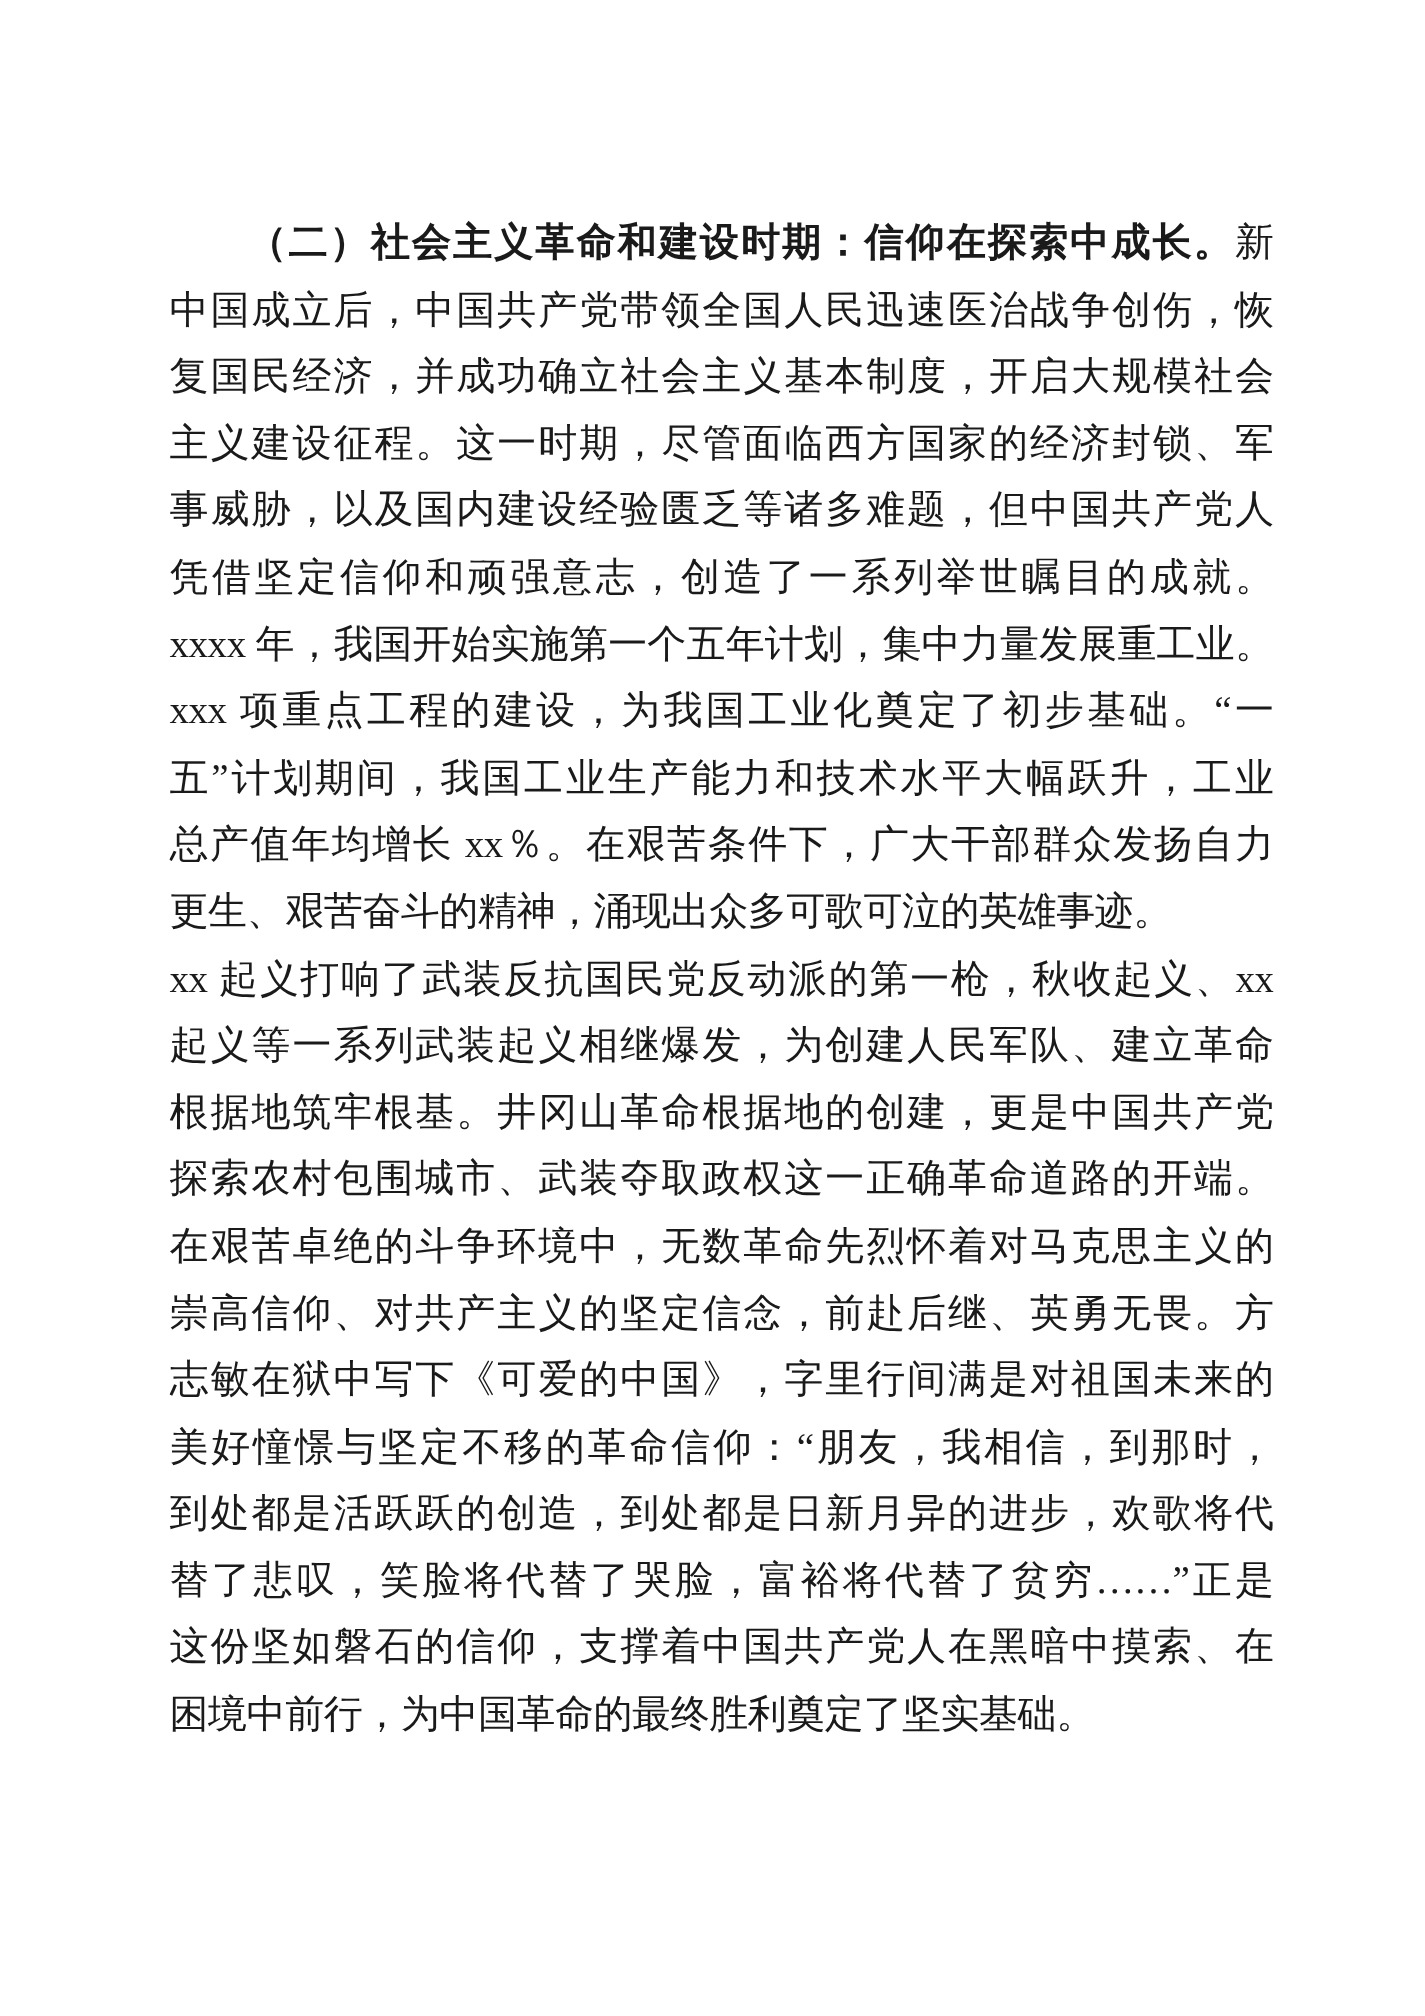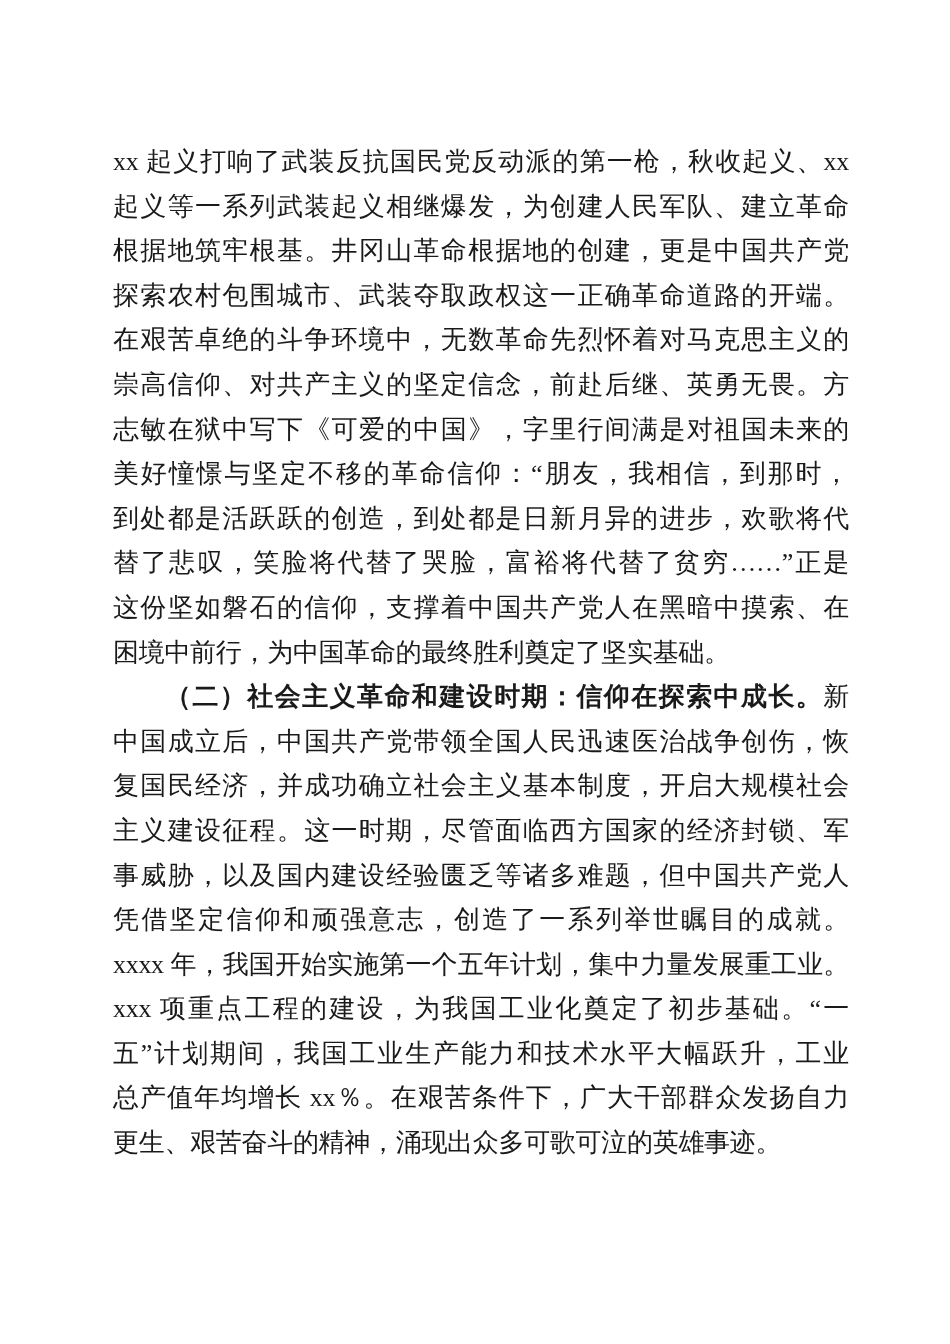--- a/index.html
+++ b/index.html
@@ -42,40 +42,40 @@
   .bold {
     font-weight: bold;
   }
 </style>
 </head>
 <body>
 
 <div class="page-text">
 
   <div>
+    <div class="line indent"><span class="bold">（二）社会主义革命和建设时期：信仰在探索中成长。</span><span>新</span></div>
+    <div class="line">中国成立后，中国共产党带领全国人民迅速医治战争创伤，恢</div>
+    <div class="line">复国民经济，并成功确立社会主义基本制度，开启大规模社会</div>
+    <div class="line">主义建设征程。这一时期，尽管面临西方国家的经济封锁、军</div>
+    <div class="line">事威胁，以及国内建设经验匮乏等诸多难题，但中国共产党人</div>
+    <div class="line">凭借坚定信仰和顽强意志，创造了一系列举世瞩目的成就。</div>
+    <div class="line">xxxx 年，我国开始实施第一个五年计划，集中力量发展重工业。</div>
+    <div class="line">xxx 项重点工程的建设，为我国工业化奠定了初步基础。“一</div>
+    <div class="line">五”计划期间，我国工业生产能力和技术水平大幅跃升，工业</div>
+    <div class="line">总产值年均增长 xx％。在艰苦条件下，广大干部群众发扬自力</div>
+    <div class="line line-end">更生、艰苦奋斗的精神，涌现出众多可歌可泣的英雄事迹。</div>
+  </div>
+
+  <div>
     <div class="line">xx 起义打响了武装反抗国民党反动派的第一枪，秋收起义、xx</div>
     <div class="line">起义等一系列武装起义相继爆发，为创建人民军队、建立革命</div>
     <div class="line">根据地筑牢根基。井冈山革命根据地的创建，更是中国共产党</div>
     <div class="line">探索农村包围城市、武装夺取政权这一正确革命道路的开端。</div>
     <div class="line">在艰苦卓绝的斗争环境中，无数革命先烈怀着对马克思主义的</div>
     <div class="line">崇高信仰、对共产主义的坚定信念，前赴后继、英勇无畏。方</div>
     <div class="line">志敏在狱中写下《可爱的中国》，字里行间满是对祖国未来的</div>
     <div class="line">美好憧憬与坚定不移的革命信仰：“朋友，我相信，到那时，</div>
     <div class="line">到处都是活跃跃的创造，到处都是日新月异的进步，欢歌将代</div>
     <div class="line">替了悲叹，笑脸将代替了哭脸，富裕将代替了贫穷……”正是</div>
     <div class="line">这份坚如磐石的信仰，支撑着中国共产党人在黑暗中摸索、在</div>
     <div class="line line-end">困境中前行，为中国革命的最终胜利奠定了坚实基础。</div>
   </div>
-
-  <div>
-    <div class="line indent"><span class="bold">（二）社会主义革命和建设时期：信仰在探索中成长。</span><span>新</span></div>
-    <div class="line">中国成立后，中国共产党带领全国人民迅速医治战争创伤，恢</div>
-    <div class="line">复国民经济，并成功确立社会主义基本制度，开启大规模社会</div>
-    <div class="line">主义建设征程。这一时期，尽管面临西方国家的经济封锁、军</div>
-    <div class="line">事威胁，以及国内建设经验匮乏等诸多难题，但中国共产党人</div>
-    <div class="line">凭借坚定信仰和顽强意志，创造了一系列举世瞩目的成就。</div>
-    <div class="line">xxxx 年，我国开始实施第一个五年计划，集中力量发展重工业。</div>
-    <div class="line">xxx 项重点工程的建设，为我国工业化奠定了初步基础。“一</div>
-    <div class="line">五”计划期间，我国工业生产能力和技术水平大幅跃升，工业</div>
-    <div class="line">总产值年均增长 xx％。在艰苦条件下，广大干部群众发扬自力</div>
-    <div class="line line-end">更生、艰苦奋斗的精神，涌现出众多可歌可泣的英雄事迹。</div>
-  </div>
 </div>
 
 </body></html>

